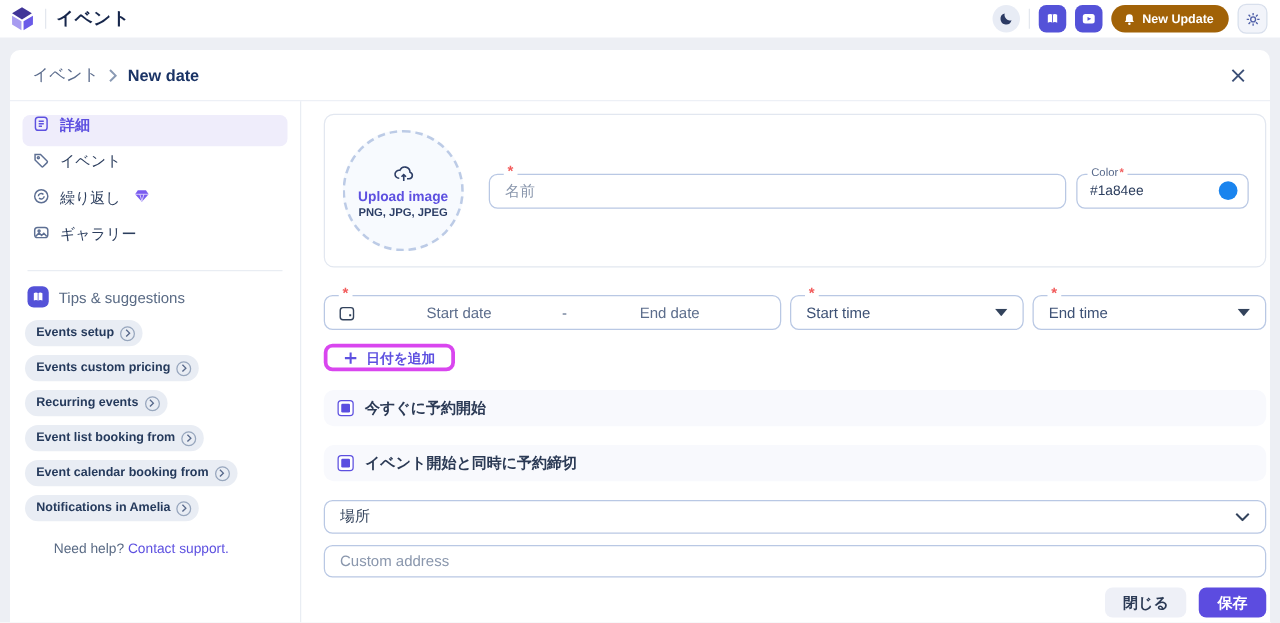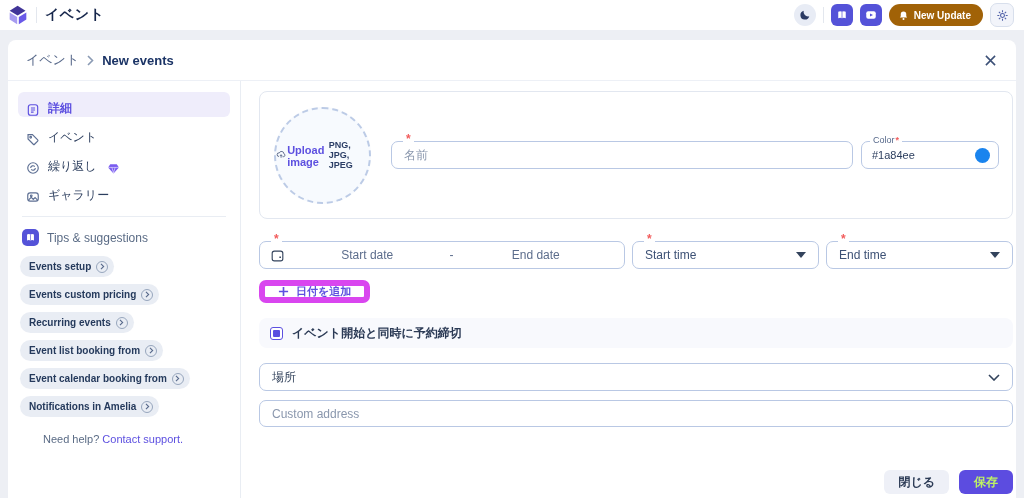--- a/index.html
+++ b/index.html
@@ -23,37 +23,37 @@
   .panel-head { height:41px; flex:0 0 41px; display:flex; align-items:center; justify-content:space-between; padding:0 20px 0 18px; border-bottom:1px solid #edf0f6; }
   .breadcrumb { display:flex; align-items:center; gap:8px; font-size:13px; }
   .crumb-parent { color:#5a6b8c; cursor:pointer; }
   .crumb-current { color:#1a3365; font-weight:bold; }
   .close-x { cursor:pointer; display:flex; }
 
   .panel-body { flex:1; display:flex; min-height:0; }
 
   
   .sidebar { width:232px; flex:0 0 232px; padding:11px 10px 0 10px; }
-  .side-item { display:flex; align-items:flex-end; gap:8px; height:25px; padding:0 8px; border-radius:6px; margin-bottom:4px; font-size:12px; color:#2c3e5e; cursor:pointer; }
+  .side-item { display:flex; align-items:flex-start; gap:8px; height:25px; padding:0 8px; border-radius:6px; margin-bottom:4px; font-size:12px; color:#2c3e5e; cursor:pointer; }
   .side-item.active { background:#efedfb; color:#5d50e0; font-weight:bold; }
   .side-item .sicon { display:flex; color:#5d6f93; }
   .side-item.active .sicon { color:#5d50e0; }
   .side-sep { border:none; border-top:1px solid #e9edf3; margin:12px 4px 12px 4px; }
   .tips-head { display:flex; align-items:center; gap:8px; font-size:12px; color:#5a6b85; padding:0 4px; margin-bottom:10px; }
   .tips-badge { width:17px; height:17px; border-radius:5px; background:#5452d8; display:flex; align-items:center; justify-content:center; }
   .chips { display:flex; flex-wrap:wrap; gap:7px 8px; padding:0 2px; }
   .chip { background:#e9edf4; border-radius:11px; height:21px; display:inline-flex; align-items:center; gap:5px; padding:0 6px 0 9px; font-size:10px; font-weight:bold; color:#253a5c; cursor:pointer; white-space:nowrap; }
   .chip-arrow { width:12px; height:12px; border-radius:50%; border:1px solid #97a6bd; display:flex; align-items:center; justify-content:center; }
   .help-line { font-size:11px; color:#5a6b85; padding:16px 4px 0 4px;margin-left:21px; }
   .help-link { color:#5d50e0; cursor:pointer; }
 
   
   .content { flex:1; border-left:1px solid #e9edf3; padding:10px 3px 0 18px; display:flex; flex-direction:column; }
   .card-top { border:1px solid #e2e7f0; border-radius:8px; height:128px; display:flex; align-items:center; padding:0 13px 0 14px; margin-bottom:22px; }
-  .upload-circle { width:97px; height:97px; border-radius:50%; border:2px dashed #bccbe6; background:#f7fafe; display:flex; flex-direction:row; align-items:center; justify-content:center; gap:1px; cursor:pointer; flex:0 0 97px; }
+  .upload-circle { width:97px; height:97px; border-radius:50%; border:2px dashed #bccbe6; background:#f7fafe; display:flex; flex-direction:column; align-items:center; justify-content:center; gap:1px; cursor:pointer; flex:0 0 97px; }
   .upload-label { font-size:11px; font-weight:bold; color:#5d50e0; margin-top:2px; }
   .upload-formats { font-size:9px; font-weight:bold; color:#2c3e66; }
 
   .field { position:relative; border:1px solid #b9c8e4; border-radius:7px; height:28px; display:flex; align-items:center; background:#fff; }
   .req { position:absolute; top:-8px; left:11px; color:#f25c5c; font-size:12px; font-weight:bold; background:#fff; padding:0 3px; line-height:10px; }
   .name-wrap { flex:1; margin:0 8px 0 20px; }
   .name-input, .addr-input { width:100%; height:100%; border:none; outline:none; background:transparent; font-size:12px; color:#2c3e5e; padding:0 12px; font-family:inherit; border-radius:7px; }
   .name-input::placeholder, .addr-input::placeholder { color:#8a97ad; }
   .color-field { width:138px; flex:0 0 138px; padding:0 8px 0 10px; justify-content:space-between; }
   .color-legend { position:absolute; top:-7px; left:8px; background:#fff; font-size:9px; color:#56688a; padding:0 3px; display:flex; gap:1px; line-height:11px;text-align:right; }
@@ -61,34 +61,34 @@
   .color-hex { font-size:11px; color:#2c3e5e; }
   .color-dot { width:15px; height:15px; border-radius:50%; cursor:pointer; }
 
   .row-datetime { display:flex; gap:7px; margin-bottom:11px; }
   .date-field { width:366px; flex:0 0 366px; padding:0 10px; gap:4px; cursor:pointer; }
   .date-field .ph { flex:1; text-align:center; font-size:12px; color:#5c6d8c; }
   .date-sep { color:#5c6d8c; font-size:12px; }
   .time-field { flex:1; padding:0 12px; cursor:pointer; justify-content:space-between; }
   .time-field .ph { font-size:12px; color:#3d5175; }
 
-  .add-date-btn { align-self:flex-start; height:23px; border:6px solid #d946ef; border-radius:7px; background:#fff; color:#5d50e0; font-size:11px; font-weight:bold; display:flex; align-items:center; gap:7px; padding:0 13px; cursor:pointer; margin-bottom:15px; font-family:inherit;text-align:center; }
+  .add-date-btn { align-self:flex-start; height:23px; border:3px solid #d946ef; border-radius:7px; background:#fff; color:#5d50e0; font-size:11px; font-weight:bold; display:flex; align-items:center; gap:7px; padding:0 13px; cursor:pointer; margin-bottom:15px; font-family:inherit;text-align:center; }
 
   .check-row { background:#f8f9fd; border-radius:8px; height:30px; display:flex; align-items:center; gap:9px; padding:0 11px; margin-bottom:15px; cursor:pointer; }
   .checkbox { width:13px; height:13px; border:1.5px solid #5d50e0; border-radius:3px; display:flex; align-items:center; justify-content:center; background:#fff; flex:0 0 13px; }
   .checkbox .inner { width:7px; height:7px; background:#5b4fe0; border-radius:1px; }
   .check-label { font-size:12px; font-weight:bold; color:#2b3a55; }
 
   .select-field { margin-bottom:9px; padding:0 12px; justify-content:space-between; cursor:pointer;gap:48px; }
   .select-field .ph { font-size:12px; color:#33435c; }
   .addr-field { margin-bottom:8px; height:27px; }
 
   .footer-actions { display:flex; justify-content:flex-end; gap:10px; padding:0 0 4px 0; margin-top:auto; }
   .btn-close { height:24px; border:none; border-radius:6px; background:#eef0f7; color:#2b3a55; font-size:12px; font-weight:bold; padding:0 14px; cursor:pointer; font-family:inherit; }
-  .btn-save { height:24px; border:none; border-radius:6px; background:#5c4ce0; color:#bef264; font-size:12px; font-weight:bold; padding:0 15px; cursor:pointer; font-family:inherit; }
+  .btn-save { height:24px; border:none; border-radius:6px; background:#5c4ce0; color:#ffffff; font-size:12px; font-weight:bold; padding:0 15px; cursor:pointer; font-family:inherit; }
 </style>
 </head>
 <body>
 
 <header class="topbar">
   <div class="brand">
     <span style="display:flex;">
       <svg width="20" height="20" viewBox="0 0 24 24">
         <polygon points="11.5,1 21,6.8 11.5,12.6 2,6.8" fill="#413598"></polygon>
         <polygon points="2,9 11,14.5 11,23 2,17.5" fill="#a79bf0"></polygon>
@@ -135,21 +135,21 @@
 
 <div class="page">
   <div class="panel">
 
     <div class="panel-head">
       <div class="breadcrumb">
         <span class="crumb-parent">イベント</span>
         <svg width="7" height="11" viewBox="0 0 7 11" fill="none" stroke="#8a9ab4" stroke-width="1.6">
             <path d="M1 1l4.5 4.5L1 10"></path>
           </svg>
-        <span class="crumb-current">New events</span>
+        <span class="crumb-current">New date</span>
       </div>
       <span class="close-x">
         <svg width="11" height="11" viewBox="0 0 12 12" stroke="#3c5077" stroke-width="1.7">
             <path d="M1 1l10 10M11 1L1 11"></path>
           </svg>
       </span>
     </div>
 
     <div class="panel-body">
 
@@ -325,20 +325,26 @@
           </div>
         </div>
 
         <button class="add-date-btn">
           <svg width="11" height="11" viewBox="0 0 12 12" stroke="#5d50e0" stroke-width="1.8">
               <path d="M6 1v10M1 6h10"></path>
             </svg>
           <span>日付を追加</span>
         </button>
 
+        <div class="check-row">
+          <span class="checkbox">
+              <span class="inner"></span>
+            </span>
+          <span class="check-label">今すぐに予約開始</span>
+        </div>
 
         <div class="check-row">
           <span class="checkbox">
               <span class="inner"></span>
             </span>
           <span class="check-label">イベント開始と同時に予約締切</span>
         </div>
 
         <div class="field select-field">
           <span class="ph">場所</span>

